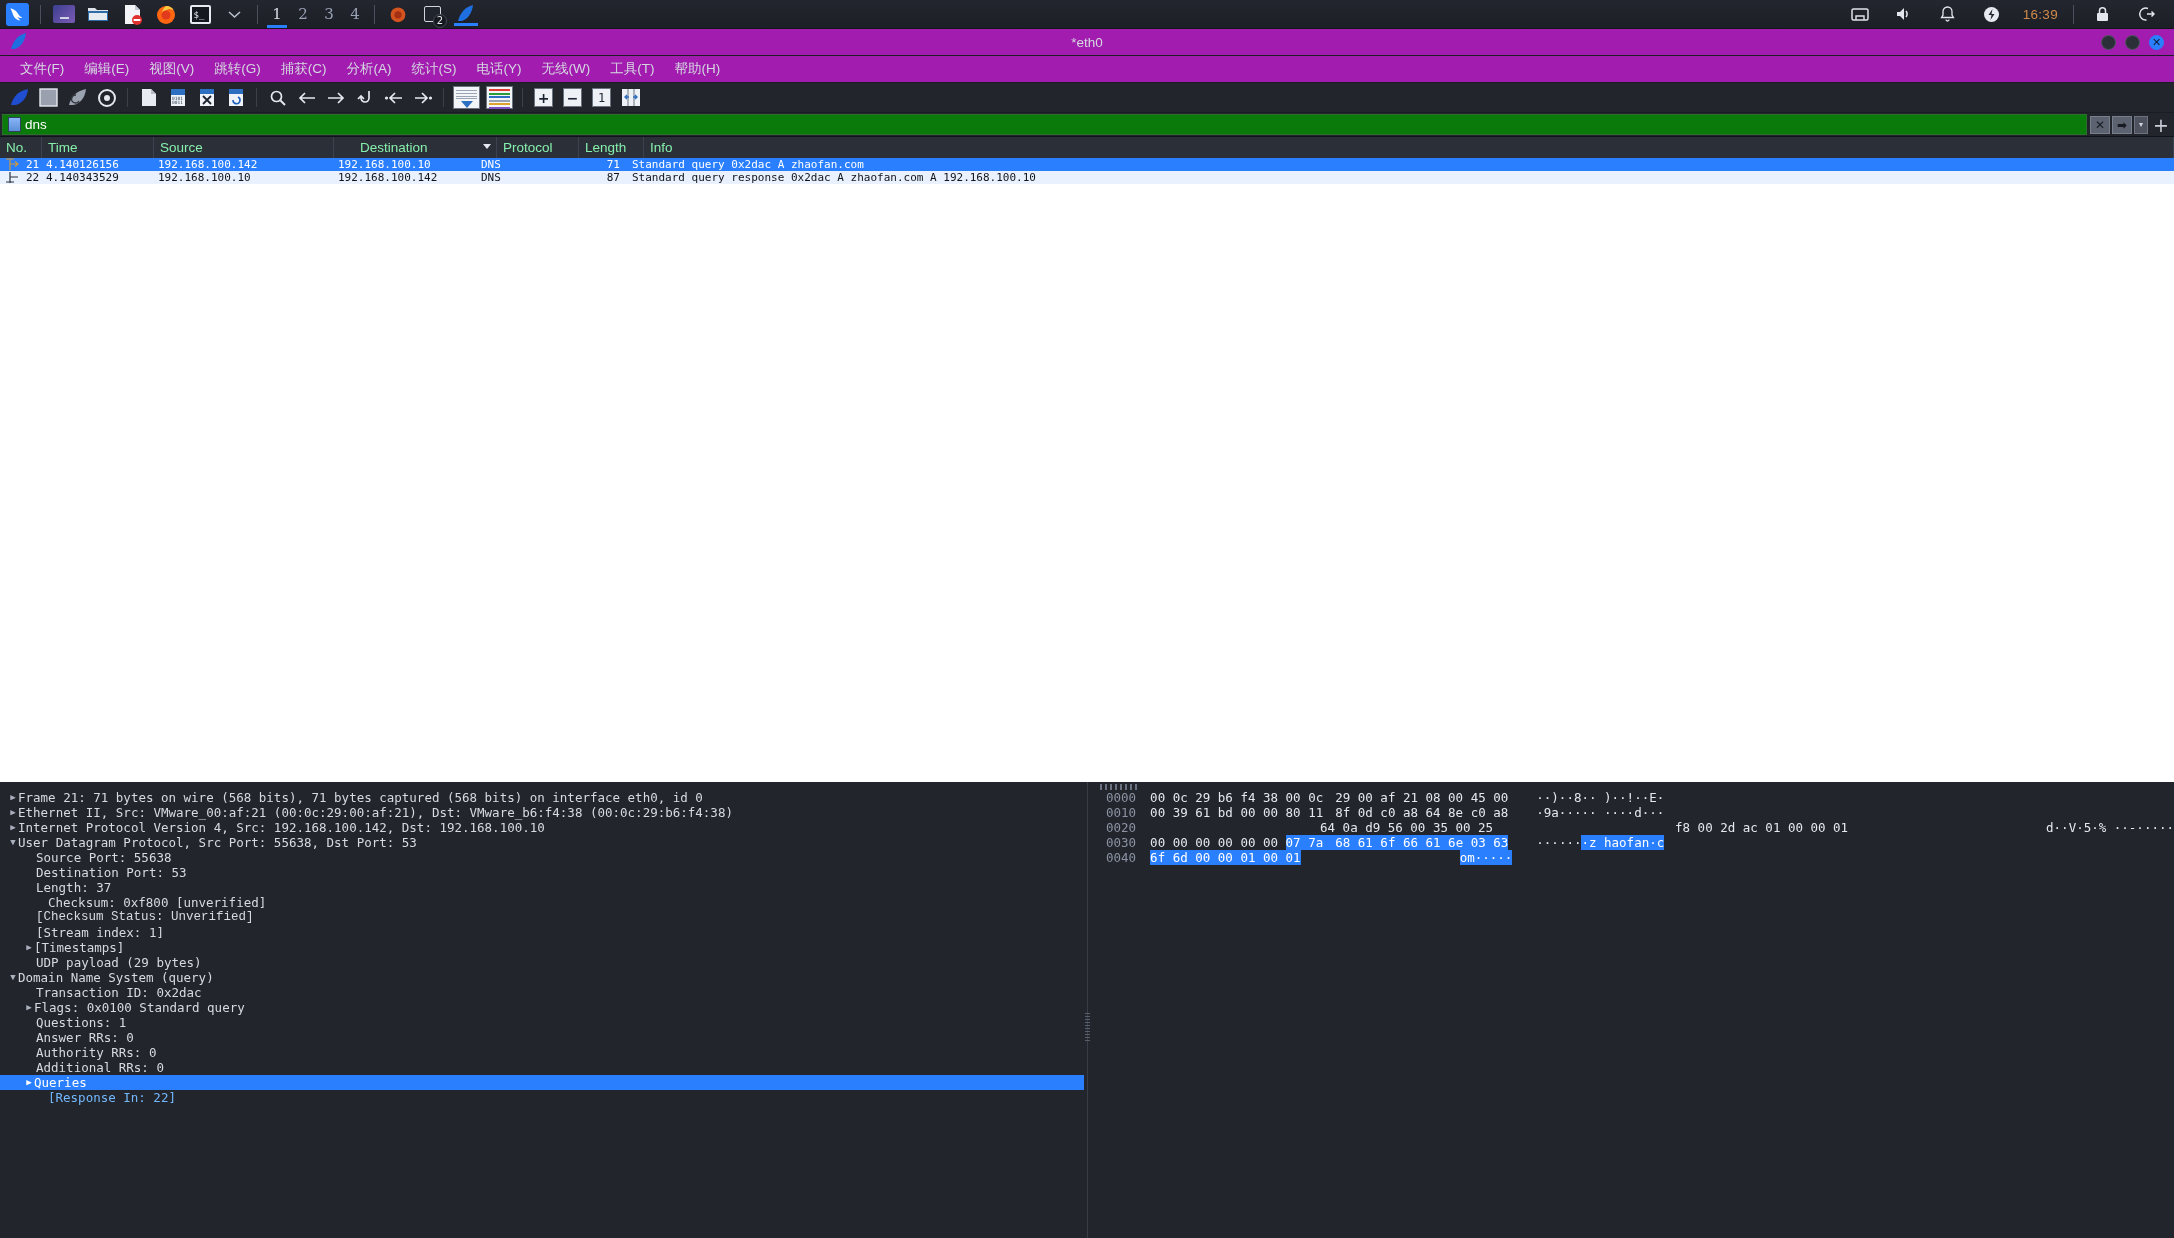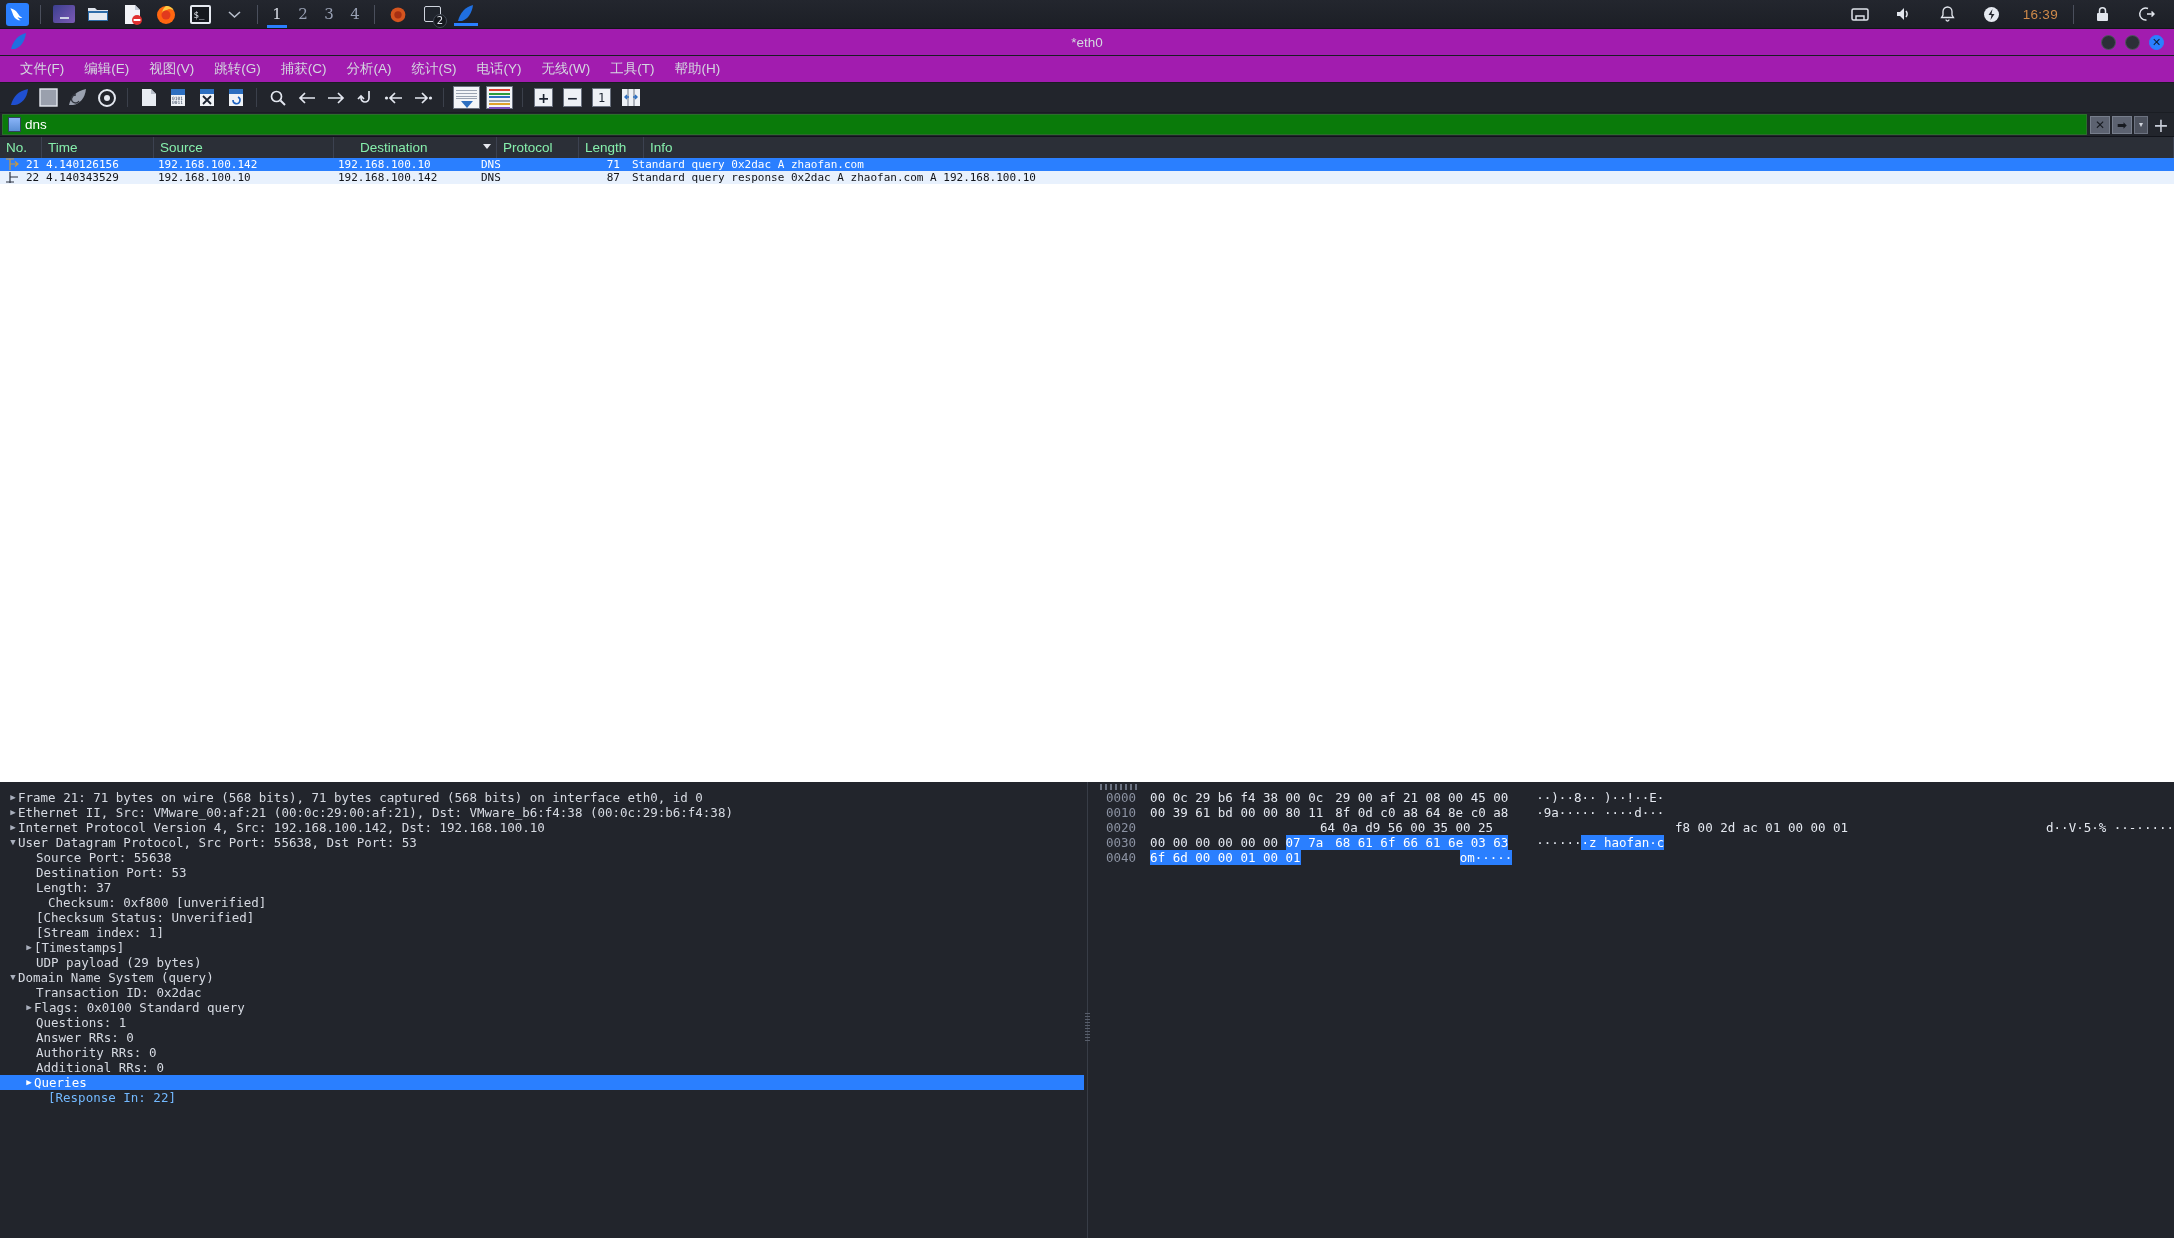--- a/index.html
+++ b/index.html
@@ -459,21 +459,21 @@
         </div>
       <div class="tline" style="padding-left:36px;">
         <span>Destination Port: 53</span>
         </div>
       <div class="tline" style="padding-left:36px;">
         <span>Length: 37</span>
         </div>
       <div class="tline" style="padding-left:48px;">
         <span>Checksum: 0xf800 [unverified]</span>
         </div>
-      <div class="tline" style="padding-left:36px;">
+      <div class="tline" style="padding-left:36px;font-family:Liberation Mono, monospace;">
         <span>[Checksum Status: Unverified]</span>
         </div>
       <div class="tline" style="padding-left:36px;">
         <span>[Stream index: 1]</span>
         </div>
       <div class="tline" style="padding-left:24px;">
         <span class="twist">▶</span>
         <span>[Timestamps]</span>
         </div>
       <div class="tline" style="padding-left:36px;">

